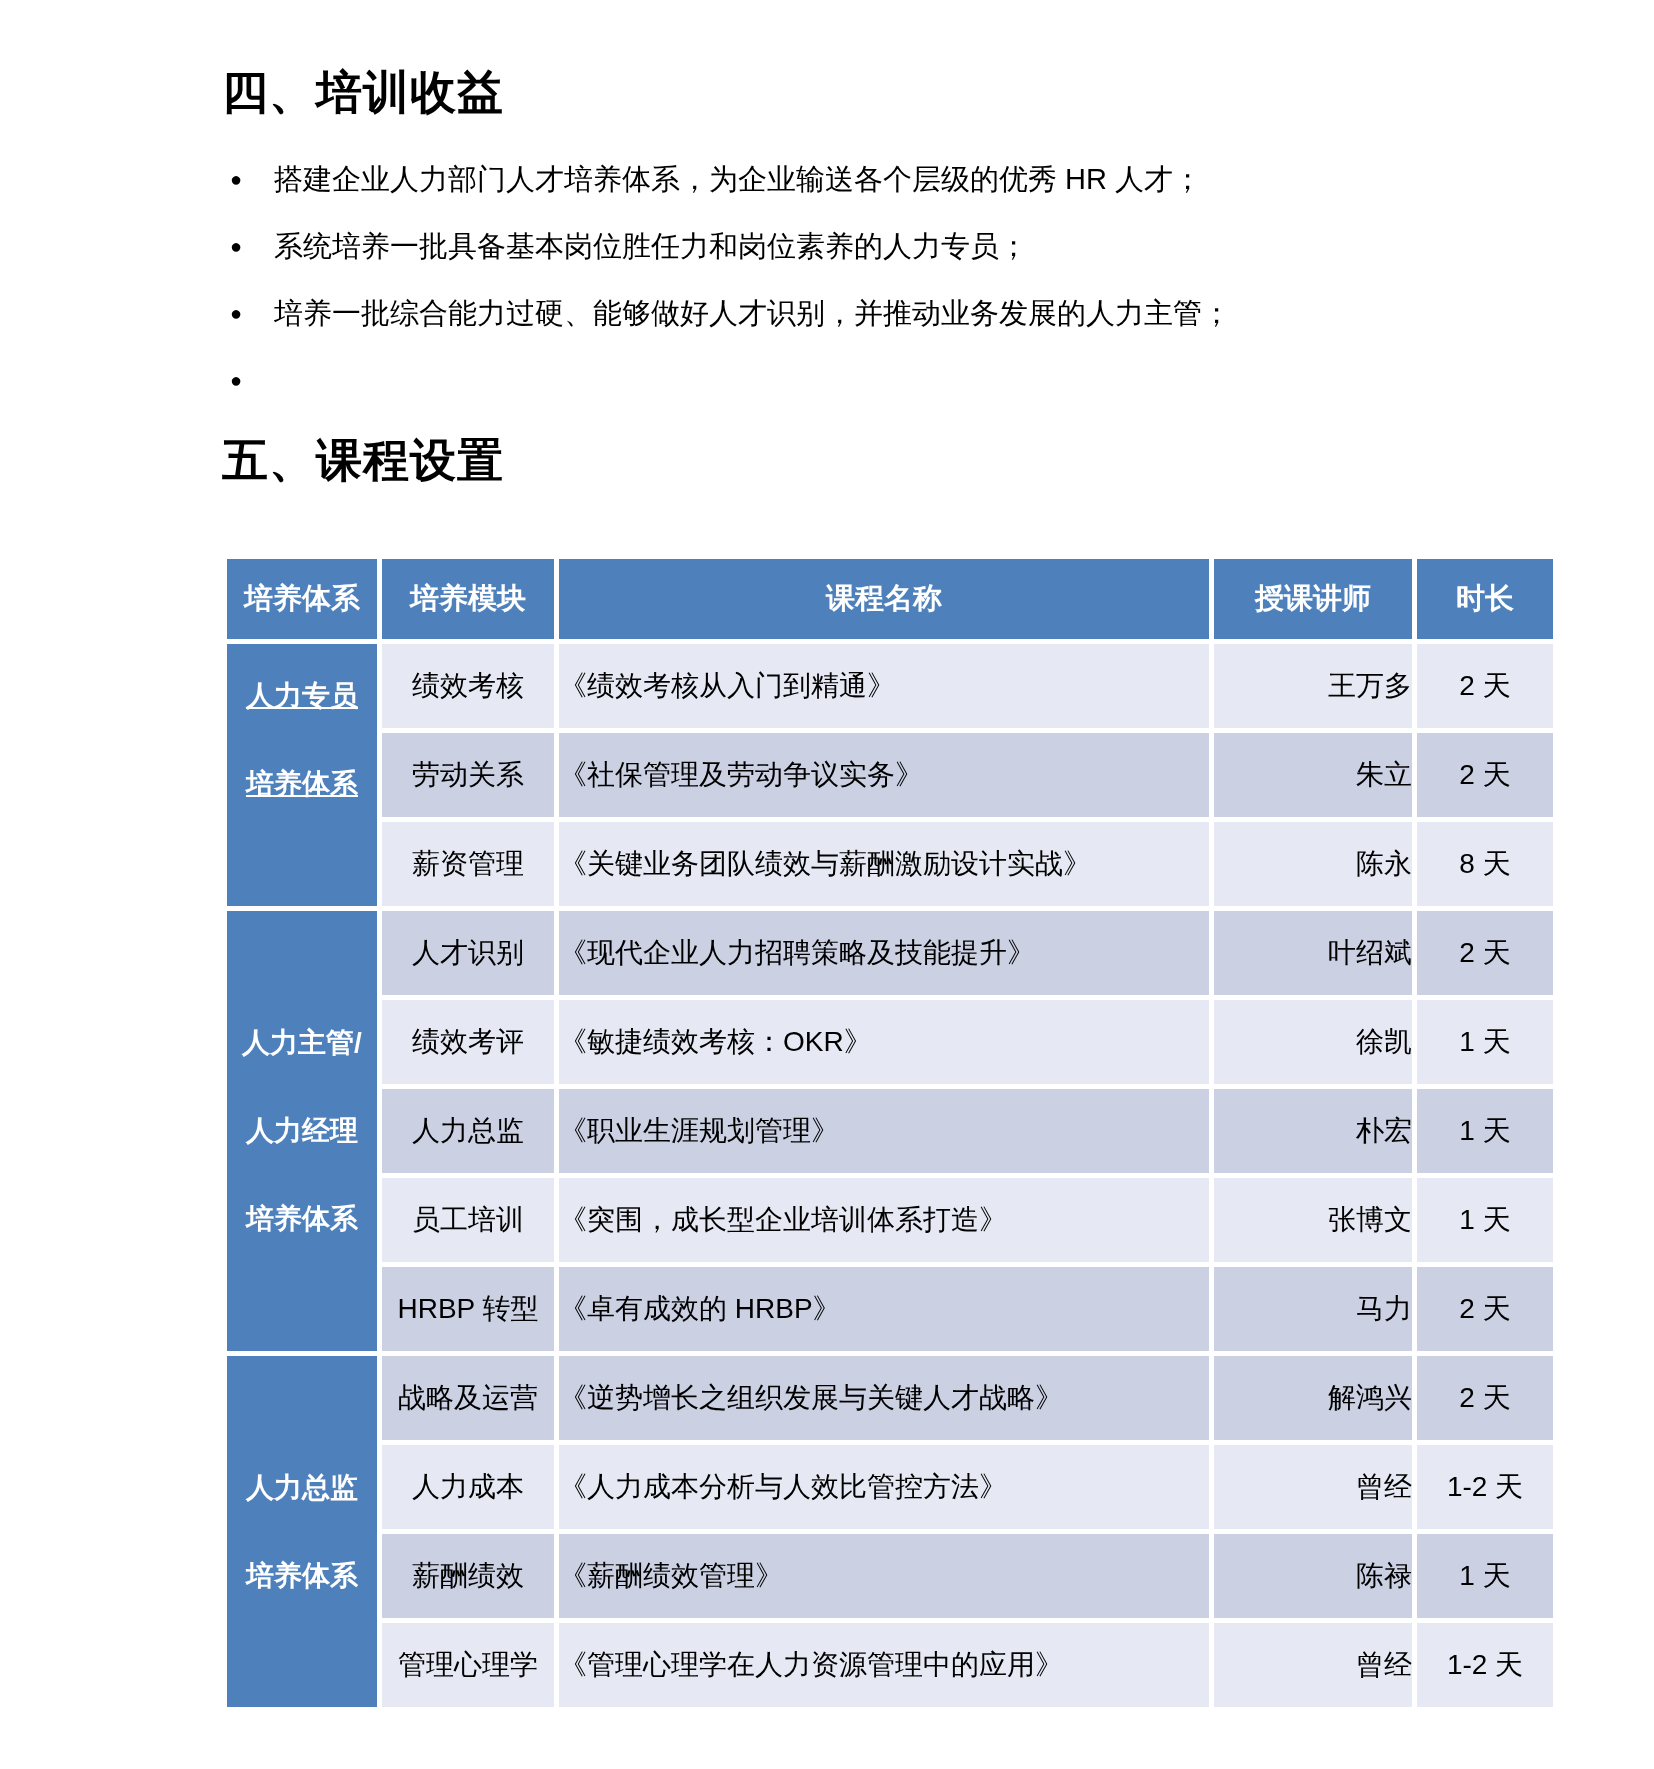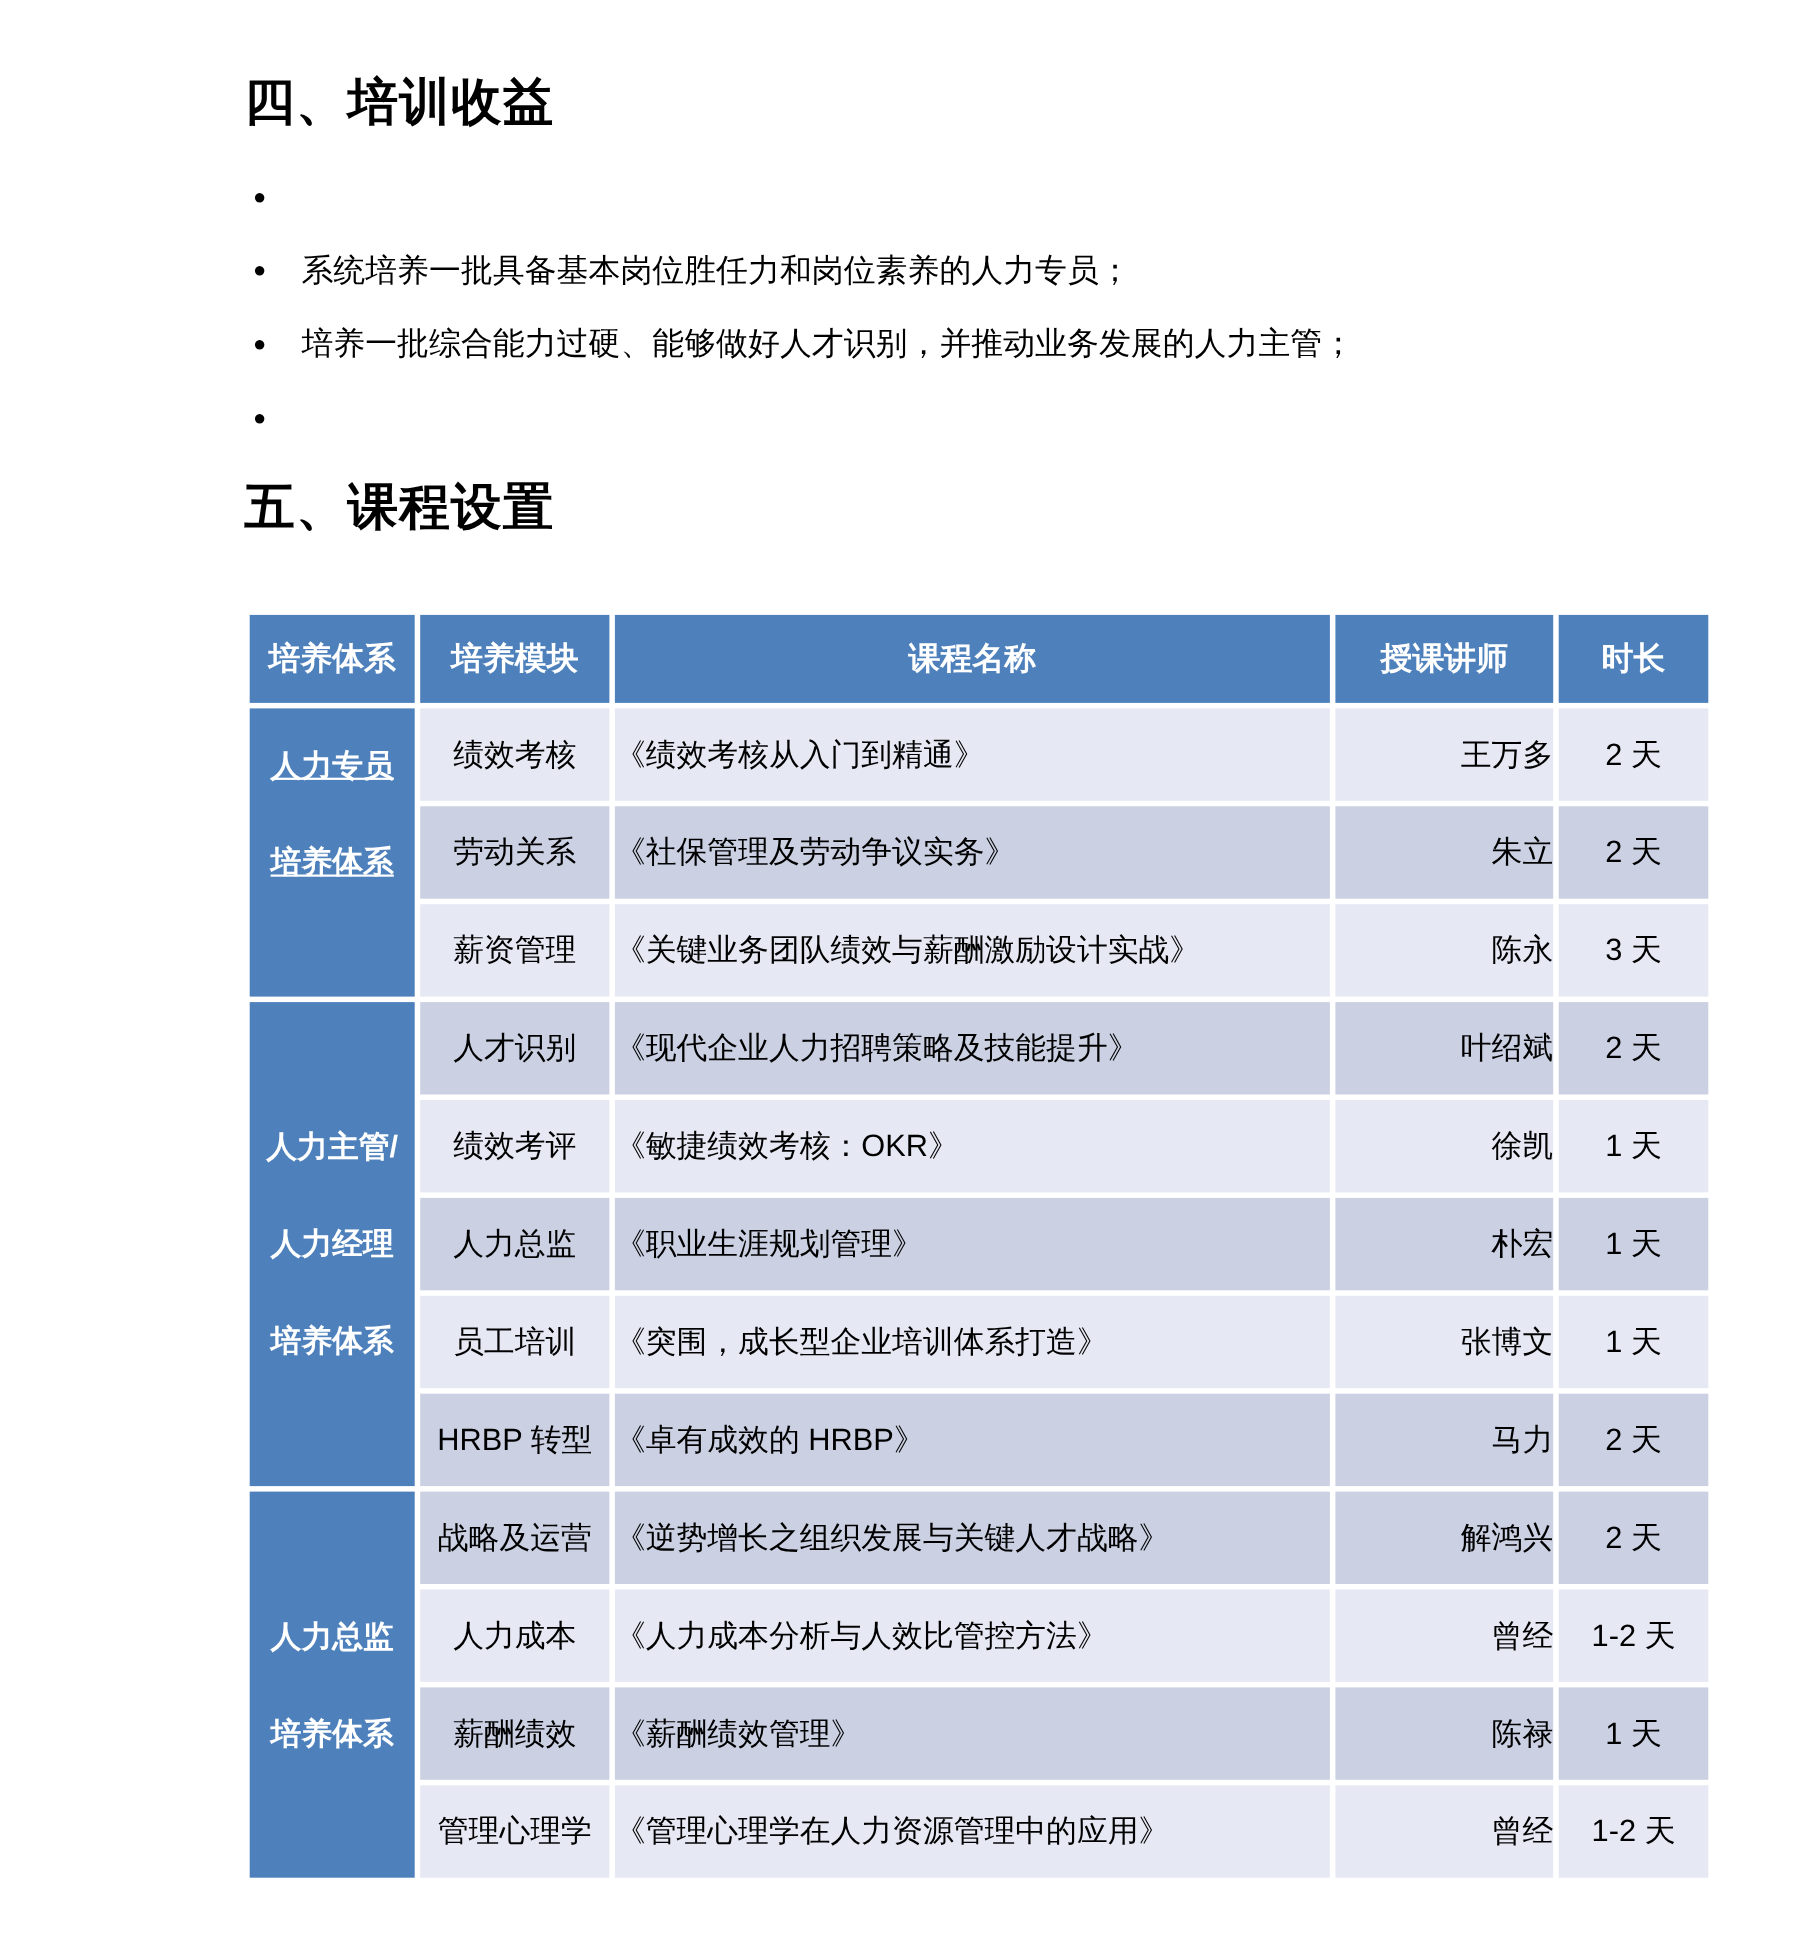--- a/index.html
+++ b/index.html
@@ -87,20 +87,21 @@
 </head>
 <body>
 
 <div class="page">
 
   <h1 class="sec-title">四、培训收益</h1>
 
   <ul class="benefits">
     <li>
       <span class="dot">●</span>
+      <span>搭建企业人力部门人才培养体系，为企业输送各个层级的优秀 HR 人才；</span>
     </li>
     <li>
       <span class="dot">●</span>
       <span>系统培养一批具备基本岗位胜任力和岗位素养的人力专员；</span>
     </li>
     <li>
       <span class="dot">●</span>
       <span>培养一批综合能力过硬、能够做好人才识别，并推动业务发展的人力主管；</span>
     </li>
     <li>
@@ -143,21 +144,21 @@
         <tr>
           <td class="module dark">劳动关系</td>
           <td class="course dark">《社保管理及劳动争议实务》</td>
           <td class="lecturer dark">朱立</td>
           <td class="duration dark">2 天</td>
         </tr>
         <tr>
           <td class="module light">薪资管理</td>
           <td class="course light">《关键业务团队绩效与薪酬激励设计实战》</td>
           <td class="lecturer light">陈永</td>
-          <td class="duration light">3 天</td>
+          <td class="duration light">8 天</td>
         </tr>
         <tr>
           <td class="group" rowspan="5">
             <div class="group-label">
               <div>人力主管/</div>
               <div>人力经理</div>
               <div>培养体系</div>
             </div>
           </td>
           <td class="module dark">人才识别</td>

